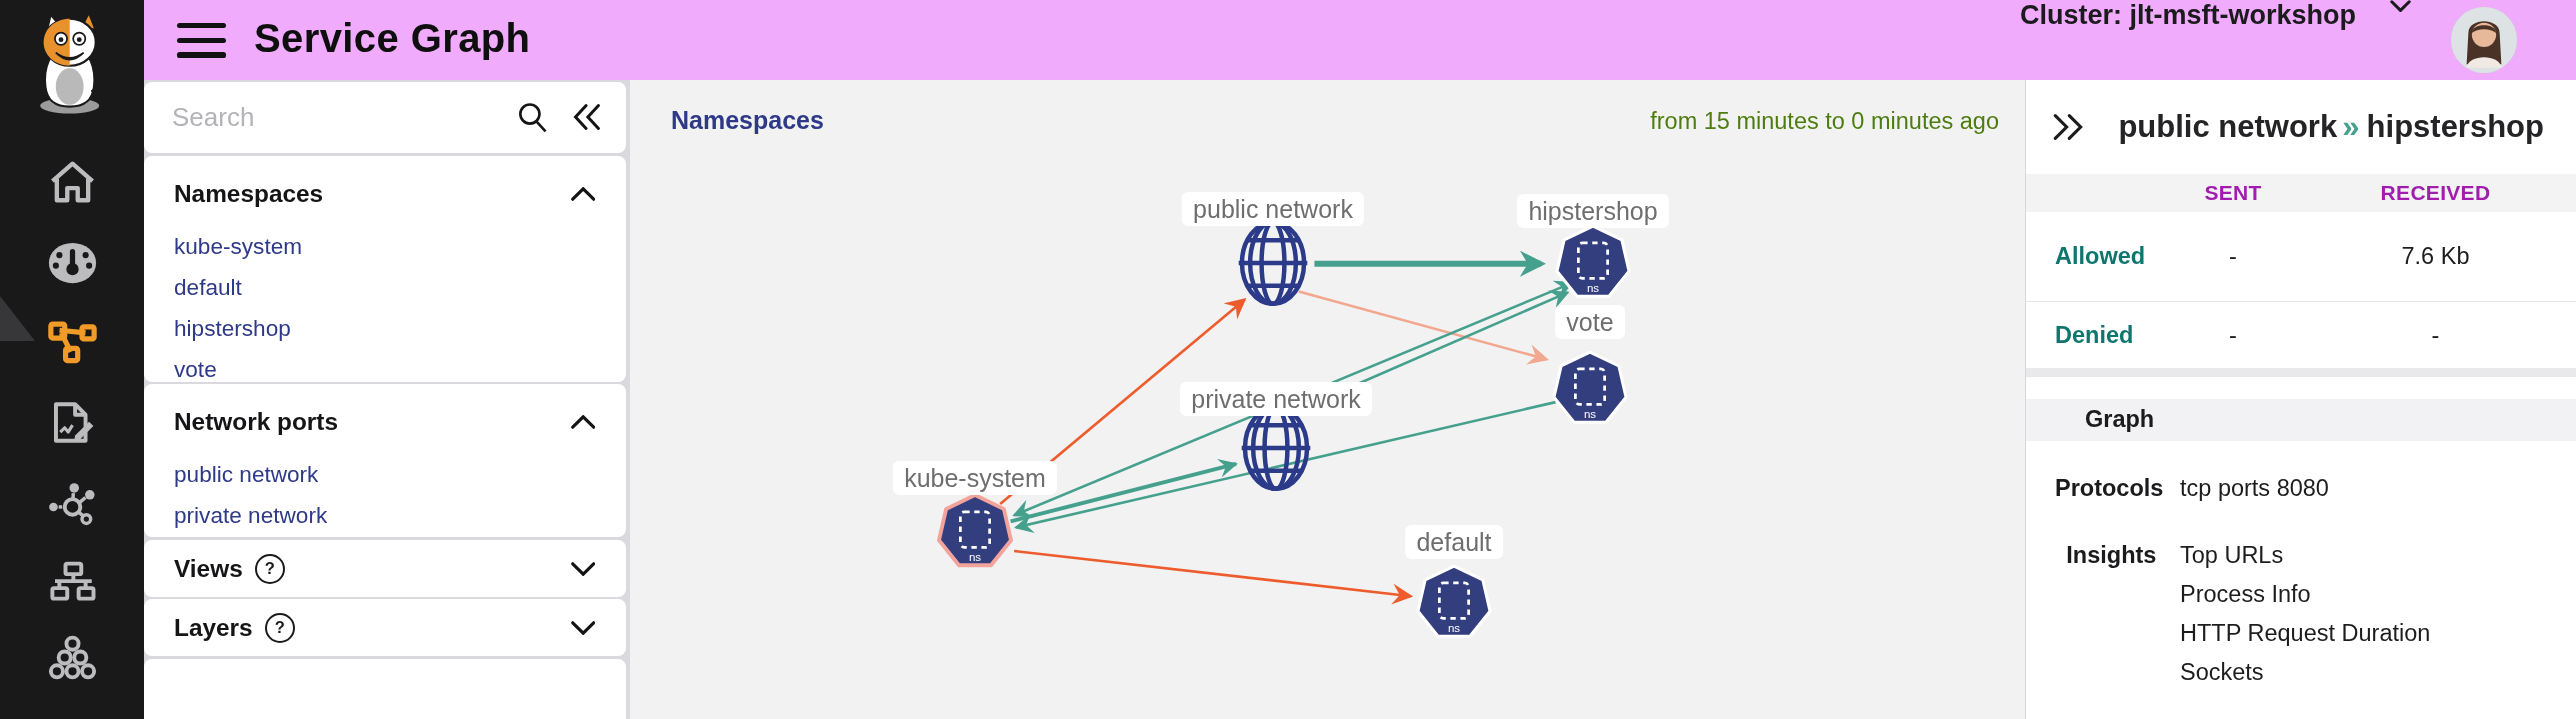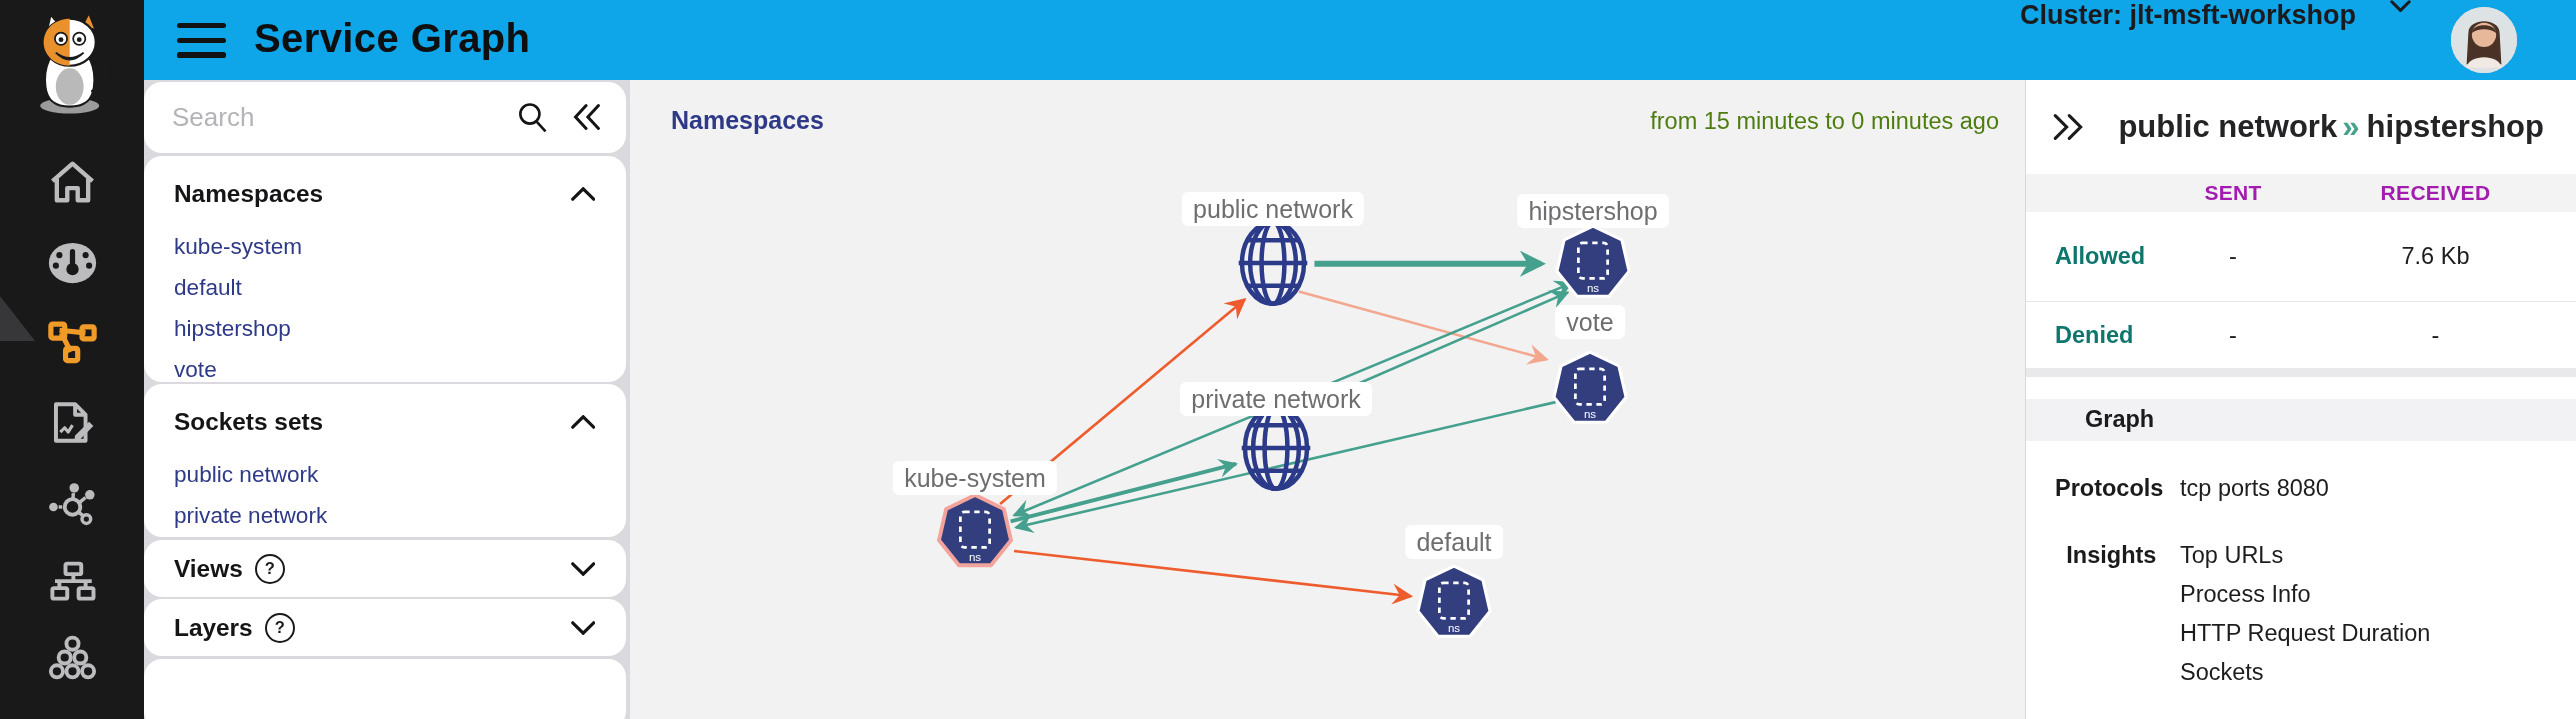--- a/index.html
+++ b/index.html
@@ -8,33 +8,33 @@
 
   
   .rail{position:absolute;left:0;top:0;width:144px;height:719px;background:#191919;z-index:5;}
   .rail .logo{position:absolute;left:12.2px;top:3.5px;}
   .rail-item{position:absolute;left:0;width:144px;height:66px;display:flex;
              align-items:center;justify-content:center;cursor:pointer;}
   .rail-notch{position:absolute;left:0;top:296px;width:0;height:0;
               border-left:35px solid #37373a;border-top:45px solid transparent;}
 
   
-  .topbar{position:absolute;left:144px;top:0;width:2432px;height:80px;background:#0ea5e9;z-index:4;}
+  .topbar{position:absolute;left:144px;top:0;width:2432px;height:80px;background:#f0abfc;z-index:4;}
   .burger{position:absolute;left:33px;top:22.6px;width:49px;height:35px;display:flex;
           flex-direction:column;justify-content:space-between;cursor:pointer;}
   .burger span{display:block;height:5.2px;background:#121212;border-radius:2.6px;}
   .apptitle{position:absolute;left:110px;top:15.7px;font-size:40px;font-weight:700;color:#0f0f10;letter-spacing:0.4px;}
   .clusterbox{position:absolute;right:165px;top:0;height:80px;display:flex;align-items:flex-start;gap:34px;cursor:pointer;font-weight:bold;}
   .clusterbox .txt{font-size:27px;color:#1b1b1d;}
   .avatar{position:absolute;right:59px;top:7px;width:66px;height:66px;border-radius:50%;overflow:hidden;
           background:#cfd4d8;cursor:pointer;}
 
   
   .sidepanel{position:absolute;left:144px;top:80px;width:486px;height:639px;background:#d9d9de;}
-  .card{position:absolute;left:0;width:482px;background:#ffffff;border-radius:18px;}
+  .card{position:absolute;left:0;width:482px;background:#ffffff;border-radius:8px;}
   .searchcard{top:1.7px;height:71px;}
   .searchtext{position:absolute;left:28px;top:0;height:71px;display:flex;align-items:center;
               font-size:26px;color:#b3b3b8;}
   .searchicons{position:absolute;right:24.4px;top:0;height:71px;display:flex;align-items:center;gap:22.6px;}
   .sec-head{display:flex;align-items:center;padding:0 31px 0 30px;}
   .sec-head .lbl{font-size:24.4px;font-weight:700;color:#151517;}
   .sec-head .sp{flex:1;}
   .helpq{width:26px;height:26px;border:2.2px solid #1b1b1d;border-radius:50%;margin-left:12.2px;
          display:flex;align-items:center;justify-content:center;font-size:16.5px;font-weight:700;color:#1b1b1d;}
   .navlink{display:block;padding-left:30px;font-size:22.6px;color:#2e3a87;line-height:41px;cursor:pointer;text-decoration:none;}
@@ -240,21 +240,21 @@
           </div>
           <div style="margin-top: -5.2px;">
             <a class="navlink">kube-system</a>
             <a class="navlink">default</a>
             <a class="navlink">hipstershop</a>
             <a class="navlink">vote</a>
           </div>
         </div>
         <div class="card" style="top: 304px; height: 153px;">
           <div class="sec-head" style="height: 75px;">
-            <span class="lbl">Sockets sets</span>
+            <span class="lbl">Network ports</span>
             <span class="sp"></span>
             <span>
               <svg width="24.4" height="14" viewBox="0 0 28 16" fill="none" stroke="#141414" stroke-width="3.6" stroke-linecap="round">
                 <path d="M2 14 L14 2 L26 14"></path>
               </svg>
             </span>
           </div>
           <div style="margin-top: -5.2px;">
             <a class="navlink">public network</a>
             <a class="navlink">private network</a>

